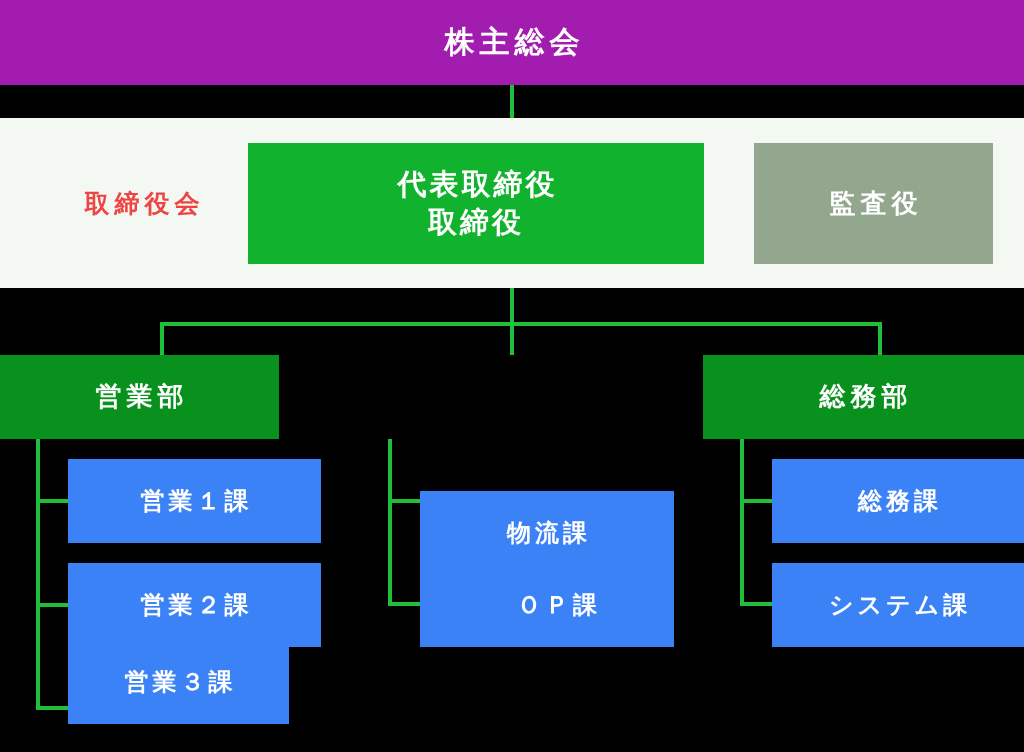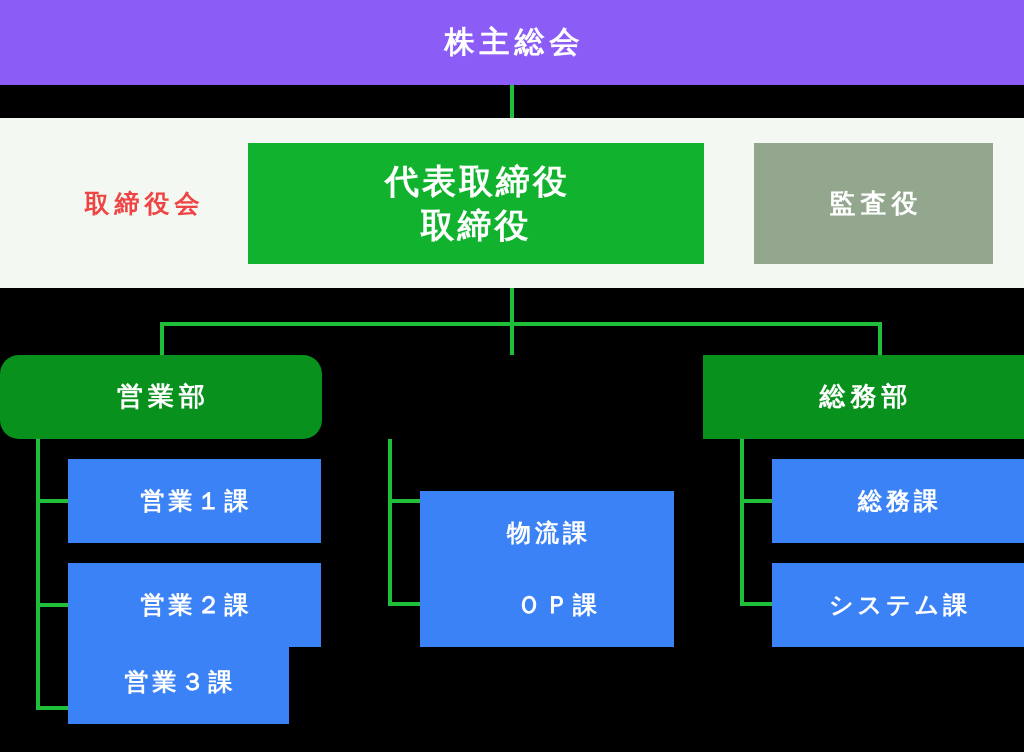--- a/index.html
+++ b/index.html
@@ -30,21 +30,21 @@
     line-height: 1.28;
   }
 
   
   .banner {
     position: absolute;
     left: 0;
     top: 0;
     width: 1024px;
     height: 85px;
-    background: #8b5cf6;
+    background: #a21caf;
     display: flex;
     align-items: center;
     justify-content: center;
   }
   .banner-label {
     color: #ffffff;
     font-size: 30px;
     font-weight: bold;
     letter-spacing: 5px;
     text-indent: 5px;
@@ -73,21 +73,21 @@
     font-weight: bold;
     letter-spacing: 5px;
     text-indent: 5px;
   }
   .box-rep-director {
     left: 248px;
     top: 143px;
     width: 456px;
     height: 121px;
     background: #11b32e;
-    font-size: 34px;
+    font-size: 29px;
     letter-spacing: 3px;
     text-indent: 3px;
   }
   .box-auditor {
     left: 754px;
     top: 143px;
     width: 239px;
     height: 121px;
     background: #93a78e;
     font-size: 26px;
@@ -97,21 +97,21 @@
 
   
   .dept {
     top: 355px;
     height: 84px;
     background: #09911e;
     font-size: 26px;
     letter-spacing: 5px;
     text-indent: 5px;
   }
-  .dept-sales  { left: 0px;   width: 322px; border-radius: 19px; }
+  .dept-sales  { left: 0px;   width: 279px; }
   .dept-logi   { left: 352px; width: 322px; }
   .dept-admin  { left: 703px; width: 321px; justify-content: center; }
 
   
   .section-box {
     height: 84px;
     background: #3b82f6;
     font-size: 24px;
     letter-spacing: 4px;
     text-indent: 4px;

